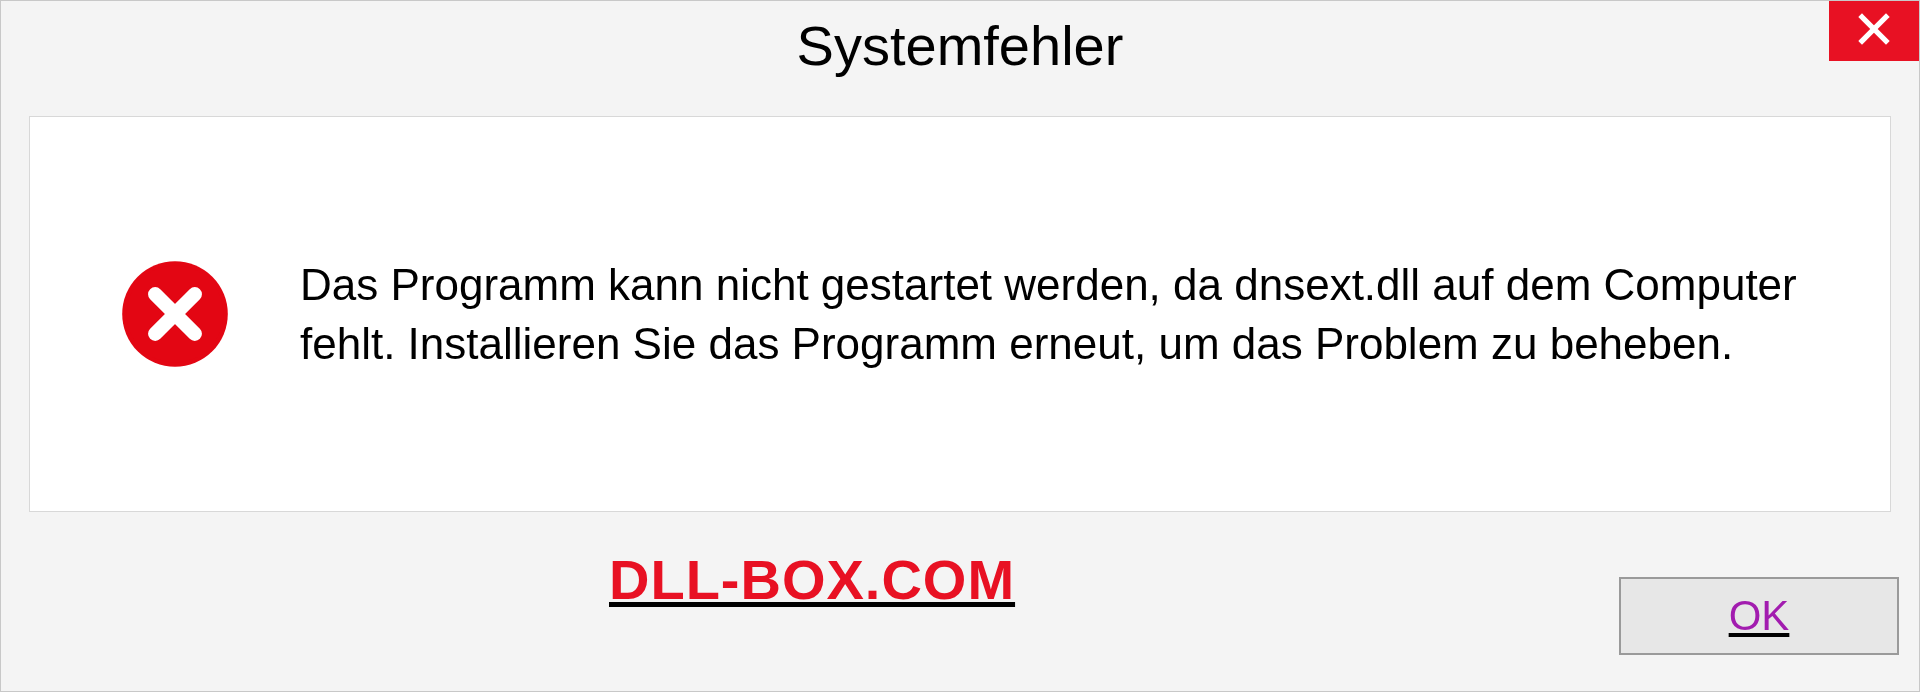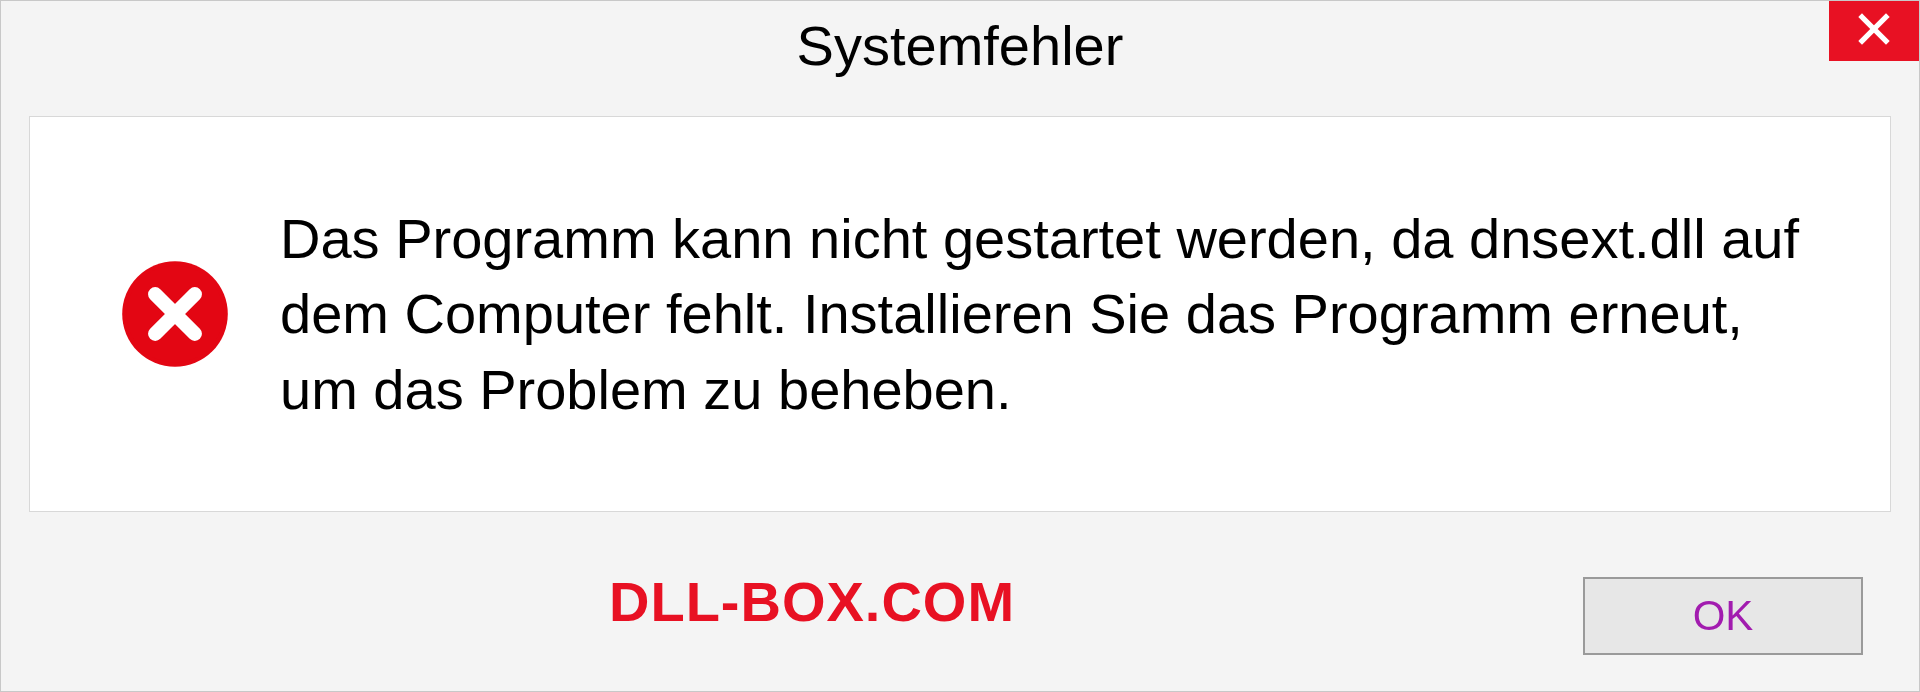--- a/index.html
+++ b/index.html
@@ -66,30 +66,31 @@
       width: 110px;
       height: 110px;
       flex-shrink: 0;
       margin-right: 50px;
     }
     .error-icon svg {
       width: 100%;
       height: 100%;
     }
     .message-text {
-      font-size: 56px;
+      font-size: 44px;
       line-height: 1.35;
       color: #000;
       font-weight: 400;
+      margin-left: 20px;
     }
     .footer {
       display: flex;
-      align-items: center;
       justify-content: space-between;
-      padding: 28px 56px 36px 48px;
+      padding: 28px 20px 36px 48px;
+      text-decoration: underline;
     }
     .watermark {
       font-size: 56px;
       font-weight: 800;
       color: #e81123;
       letter-spacing: 1px;
       margin-left: 560px;
       font-family: Arial, sans-serif;
     }
     .ok-button {

